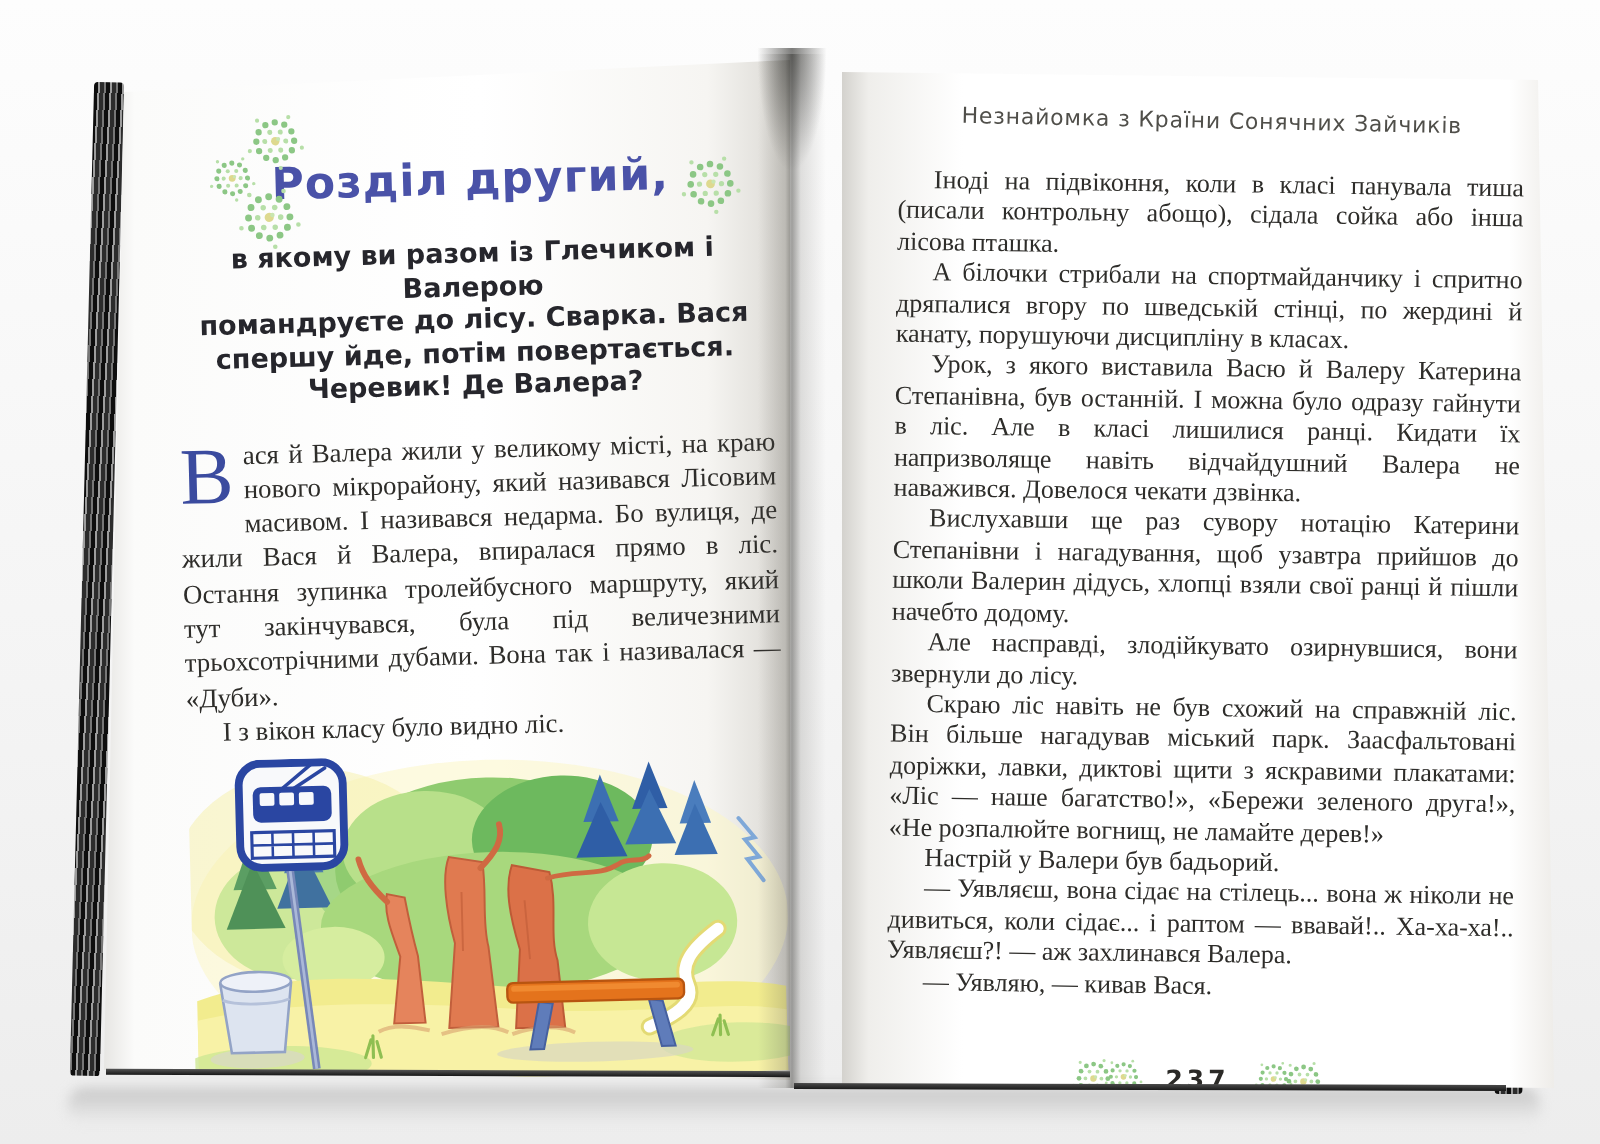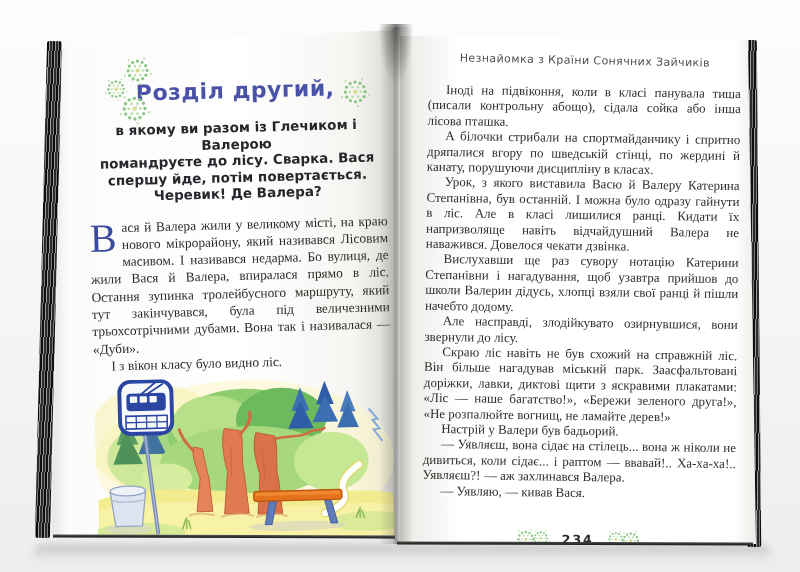--- a/index.html
+++ b/index.html
@@ -25,21 +25,21 @@
   .bottom-edge-right{position:absolute;left:397px;top:542px;width:356px;height:3px;
     background:linear-gradient(180deg,#4a4a4a,#1a1a1a);transform:rotate(0.15deg);}
   
   .page{position:absolute;}
   .page-left{
     left:50px;top:28px;width:345px;height:512px;
     clip-path:polygon(12px 18px,345px 2px,345px 512px,2px 507px);
     background:linear-gradient(90deg,#e4e3e0 0%,#fbfbfa 5%,#ffffff 55%,#f6f5f2 88%,#dcdad5 99%);
   }
   .page-right{
-    left:395px;top:30px;width:364px;height:516px;
+    left:416px;top:30px;width:364px;height:516px;
     clip-path:polygon(5px 6px,353px 10px,361px 514px,5px 512px);
     background:linear-gradient(90deg,#c9c7c2 0%,#efeeeb 5%,#ffffff 18%,#ffffff 93%,#eceae6 100%);
   }
   .gutter{
     position:absolute;left:379px;top:27px;width:34px;height:517px;pointer-events:none;
     background:linear-gradient(90deg,rgba(110,108,100,0) 0%,rgba(95,93,86,.25) 40%,rgba(48,47,43,.45) 50%,rgba(110,108,102,.2) 63%,rgba(255,255,255,0) 100%);
   }
   .gutter-top{
     position:absolute;left:378px;top:24px;width:36px;height:64px;pointer-events:none;
     background:radial-gradient(ellipse at 50% 0%,rgba(38,38,35,.6) 0%,rgba(38,38,35,0) 68%);
@@ -266,21 +266,21 @@
         <p>Настрій у Валери був бадьорий.</p>
         <p>— Уявляєш, вона сідає на стілець... вона ж ніколи не дивиться, коли сідає... і раптом — ввавай!.. Ха-ха-ха!.. Уявляєш?! — аж захлинався Валера.</p>
         <p>— Уявляю, — кивав Вася.</p>
       </div>
 
       <div class="pagenum-row pagenum-row-right">
         <svg class="inline-flourish" width="40" height="28" viewBox="0 0 40 28">
           <use href="#dand" transform="translate(13,14) scale(0.8)"></use>
           <use href="#dand" transform="translate(28,13) scale(0.7)"></use>
         </svg>
-        <span class="pagenum">234</span>
+        <span class="pagenum">237</span>
         <svg class="inline-flourish" width="40" height="28" viewBox="0 0 40 28">
           <use href="#dand" transform="translate(12,13) scale(0.7)"></use>
           <use href="#dand" transform="translate(27,14) scale(0.8)"></use>
         </svg>
       </div>
 
     </div>
   </div>
 
   <div class="gutter"></div>

